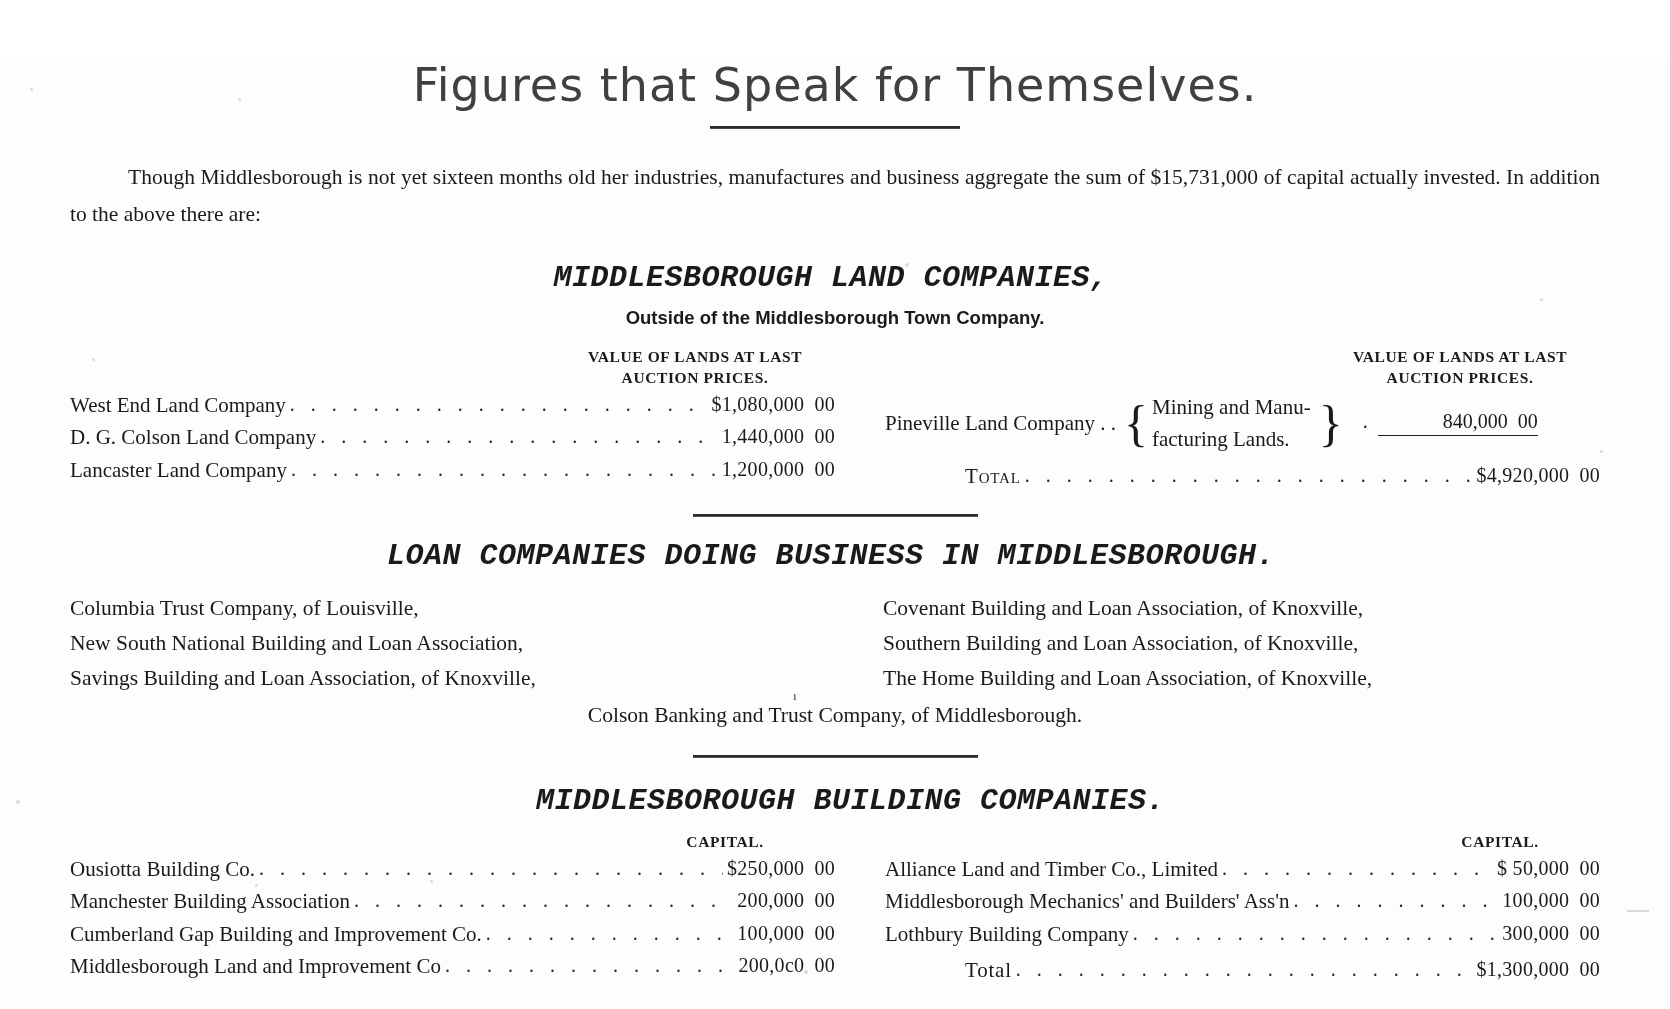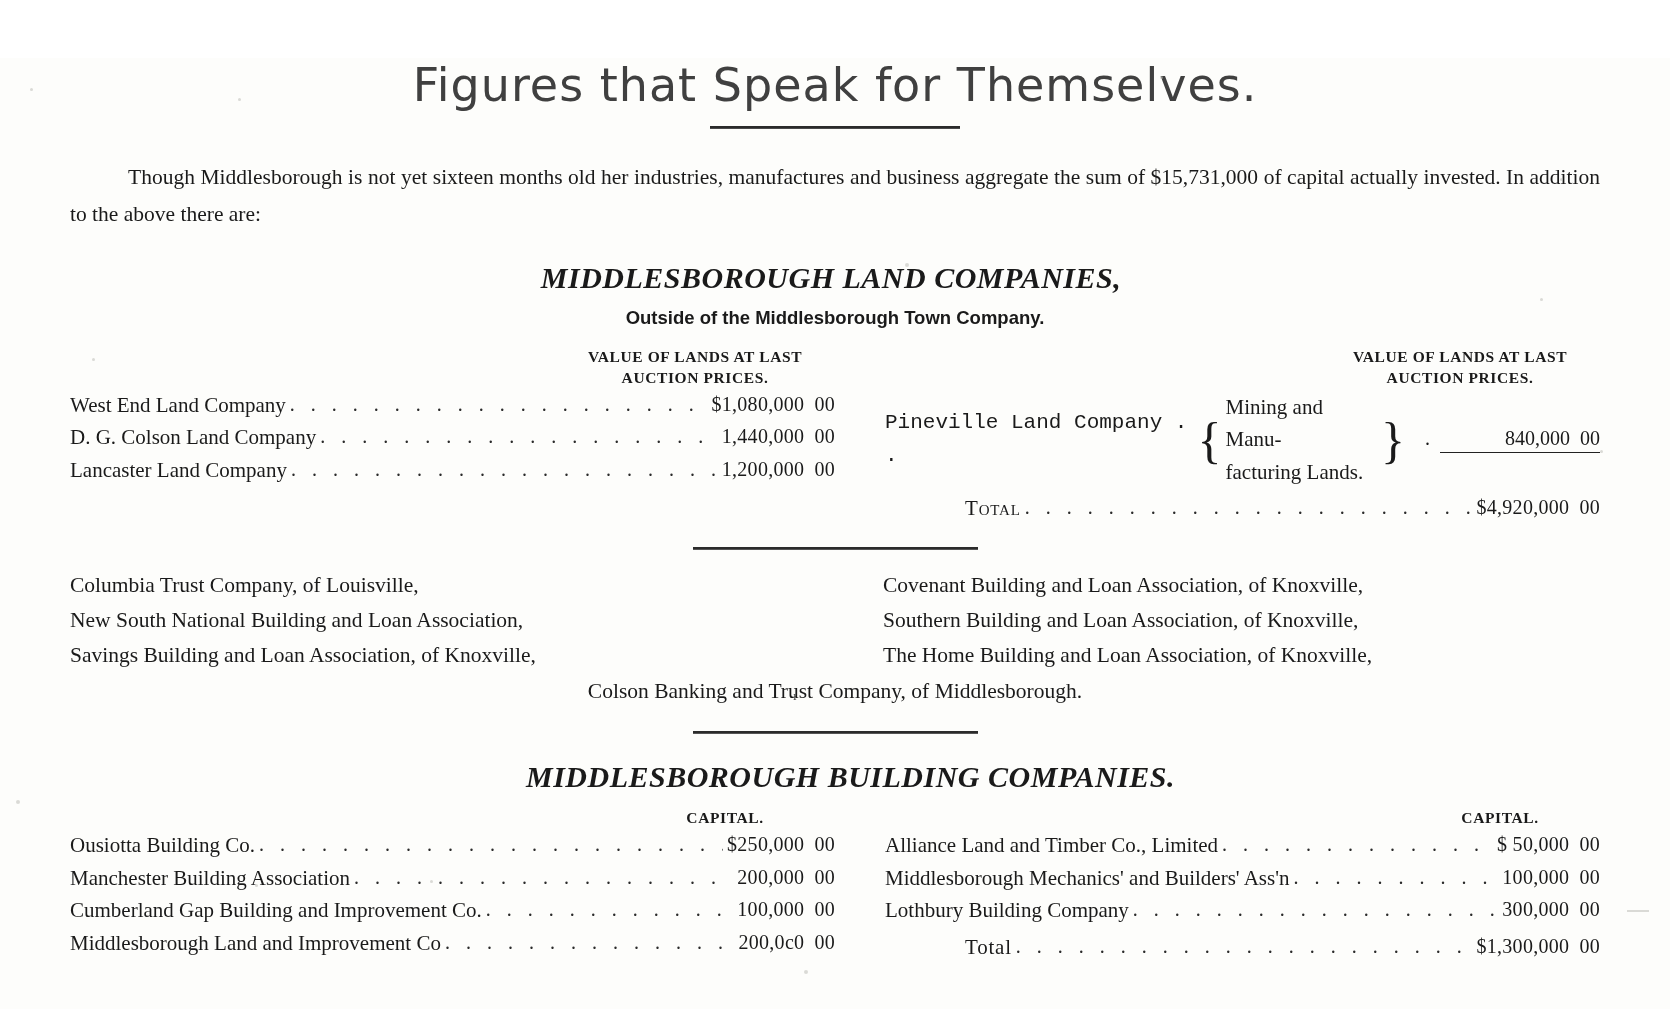--- a/index.html
+++ b/index.html
@@ -50,21 +50,21 @@
   .intro {
     font-size: 21.5px;
     line-height: 1.72;
     margin: 30px 70px 0 70px;
     text-align: justify;
   }
   .intro .indent { display: inline-block; width: 58px; }
 
   h2.section {
     text-align: center;
-    font-family: Liberation Serif, serif;
+    font-family: Liberation Mono, monospace;
     font-style: italic;
     font-weight: bold;
     font-size: 30px;
     letter-spacing: .5px;
     margin: 28px 8px 0 0;
   }
   h3.subsection {
     text-align: center;
     font-family: "Liberation Sans", sans-serif;
     font-weight: bold;
@@ -127,21 +127,21 @@
     line-height: 1.62;
     margin-top: 2px;
   }
 
   .brace-block {
     display: flex;
     align-items: center;
     font-size: 21px;
     margin-top: 2px;
   }
-  .brace-names { line-height: 1.55; font-family: Liberation Mono, monospace; }
+  .brace-names { line-height: 1.55; }
   .brace-glyph {
     font-size: 50px;
     line-height: 1;
     margin: 0 4px 0 8px;
     font-family: "Liberation Serif", serif;
   }
   .brace-inner { line-height: 1.55; font-size: 21px; }
   .brace-amt {
     margin-left: 16px;
     font-size: 20px;
@@ -254,20 +254,21 @@
       <div class="row total-row">
         <span class="label">Total</span>
         <span class="leader">. . . . . . . . . . . . . . . . . . . . . . . . . . . . . . . . . . . . . . . . . . . . . . . . . . . .</span>
         <span class="amount"><span>$4,920,000</span><span class="cents">00</span></span>
       </div>
     </div>
   </div>
 
   <div class="divider"></div>
 
+  <h2 class="section" style="margin-top:22px;">LOAN COMPANIES DOING BUSINESS IN MIDDLESBOROUGH.</h2>
 
   <div class="loan-cols">
     <div class="loan-col left">
       <div class="plain-row">Columbia Trust Company, of Louisville,</div>
       <div class="plain-row">New South National Building and Loan Association,</div>
       <div class="plain-row">Savings Building and Loan Association, of Knoxville,</div>
     </div>
     <div class="loan-col right">
       <div class="plain-row">Covenant Building and Loan Association, of Knoxville,</div>
       <div class="plain-row">Southern Building and Loan Association, of Knoxville,</div>

